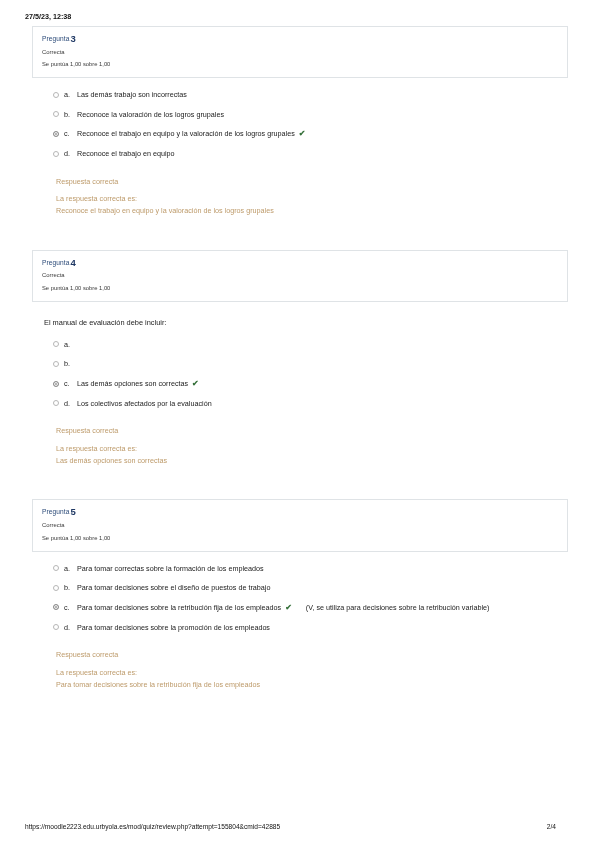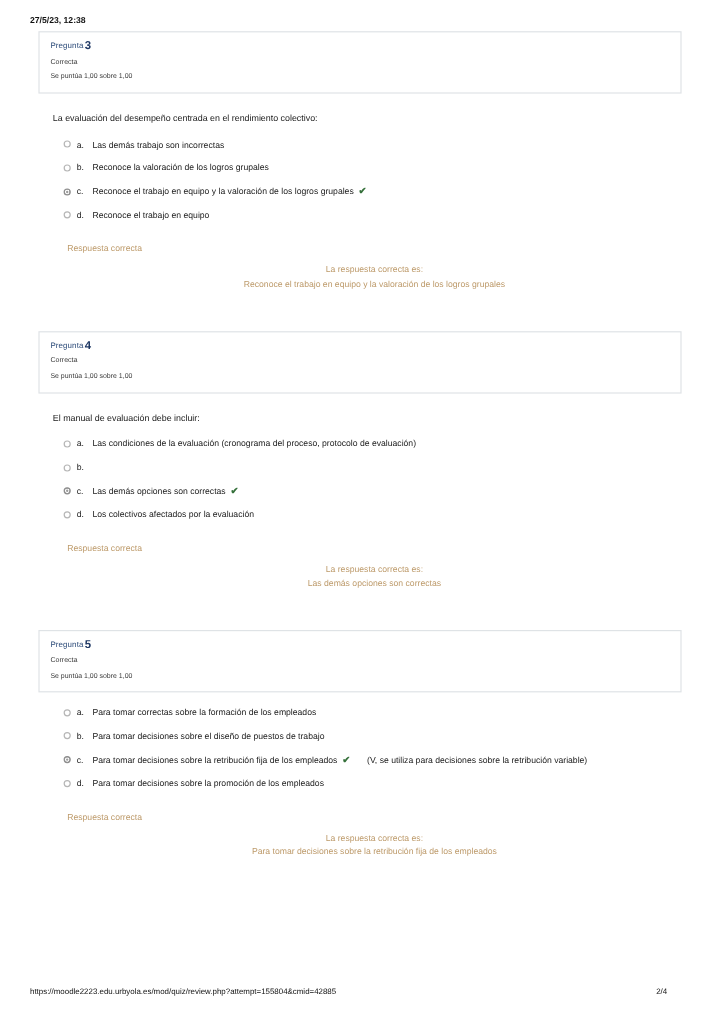--- a/index.html
+++ b/index.html
@@ -163,21 +163,20 @@
     color: #bd9a6a;
   }
   .fb-line {
     font-size: 7.2px;
     line-height: 1.35;
     margin: 0 0 8px 0;
     color: #bd9a6a;
   }
   .fb-group {
     margin: 0;
-    text-align: center;
   }
   .fb-group .fb-line {
     margin: 0 0 2px 0;
   }
 
   
   .q-gap-1 { height: 32px; }
   .q-gap-2 { height: 32px; }
 
   
@@ -208,21 +207,20 @@
 
     <div class="question">
       <div class="q-info">
         <p class="q-number">
           <span>Pregunta</span><span class="num">3</span>
         </p>
         <p class="q-state">Correcta</p>
         <p class="q-mark">Se puntúa 1,00 sobre 1,00</p>
       </div>
       <div class="q-body">
-        <p class="q-text">La evaluación del desempeño centrada en el rendimiento colectivo:</p>
         <ul class="answers">
           <li class="answer">
             <span class="radio"></span>
             <span class="ans-letter">a.</span>
             <span class="ans-text">Las demás trabajo son incorrectas</span>
           </li>
           <li class="answer">
             <span class="radio"></span>
             <span class="ans-letter">b.</span>
             <span class="ans-text">Reconoce la valoración de los logros grupales</span>
@@ -258,21 +256,20 @@
         </p>
         <p class="q-state">Correcta</p>
         <p class="q-mark">Se puntúa 1,00 sobre 1,00</p>
       </div>
       <div class="q-body">
         <p class="q-text">El manual de evaluación debe incluir:</p>
         <ul class="answers">
           <li class="answer">
             <span class="radio"></span>
             <span class="ans-letter">a.</span>
-            <span class="ans-text">Las condiciones de la evaluación (cronograma del proceso, protocolo de evaluación)</span>
           </li>
           <li class="answer">
             <span class="radio"></span>
             <span class="ans-letter">b.</span>
           </li>
           <li class="answer">
             <span class="radio checked"></span>
             <span class="ans-letter">c.</span>
             <span class="ans-text">Las demás opciones son correctas</span>
             <span class="tick">✔</span>

